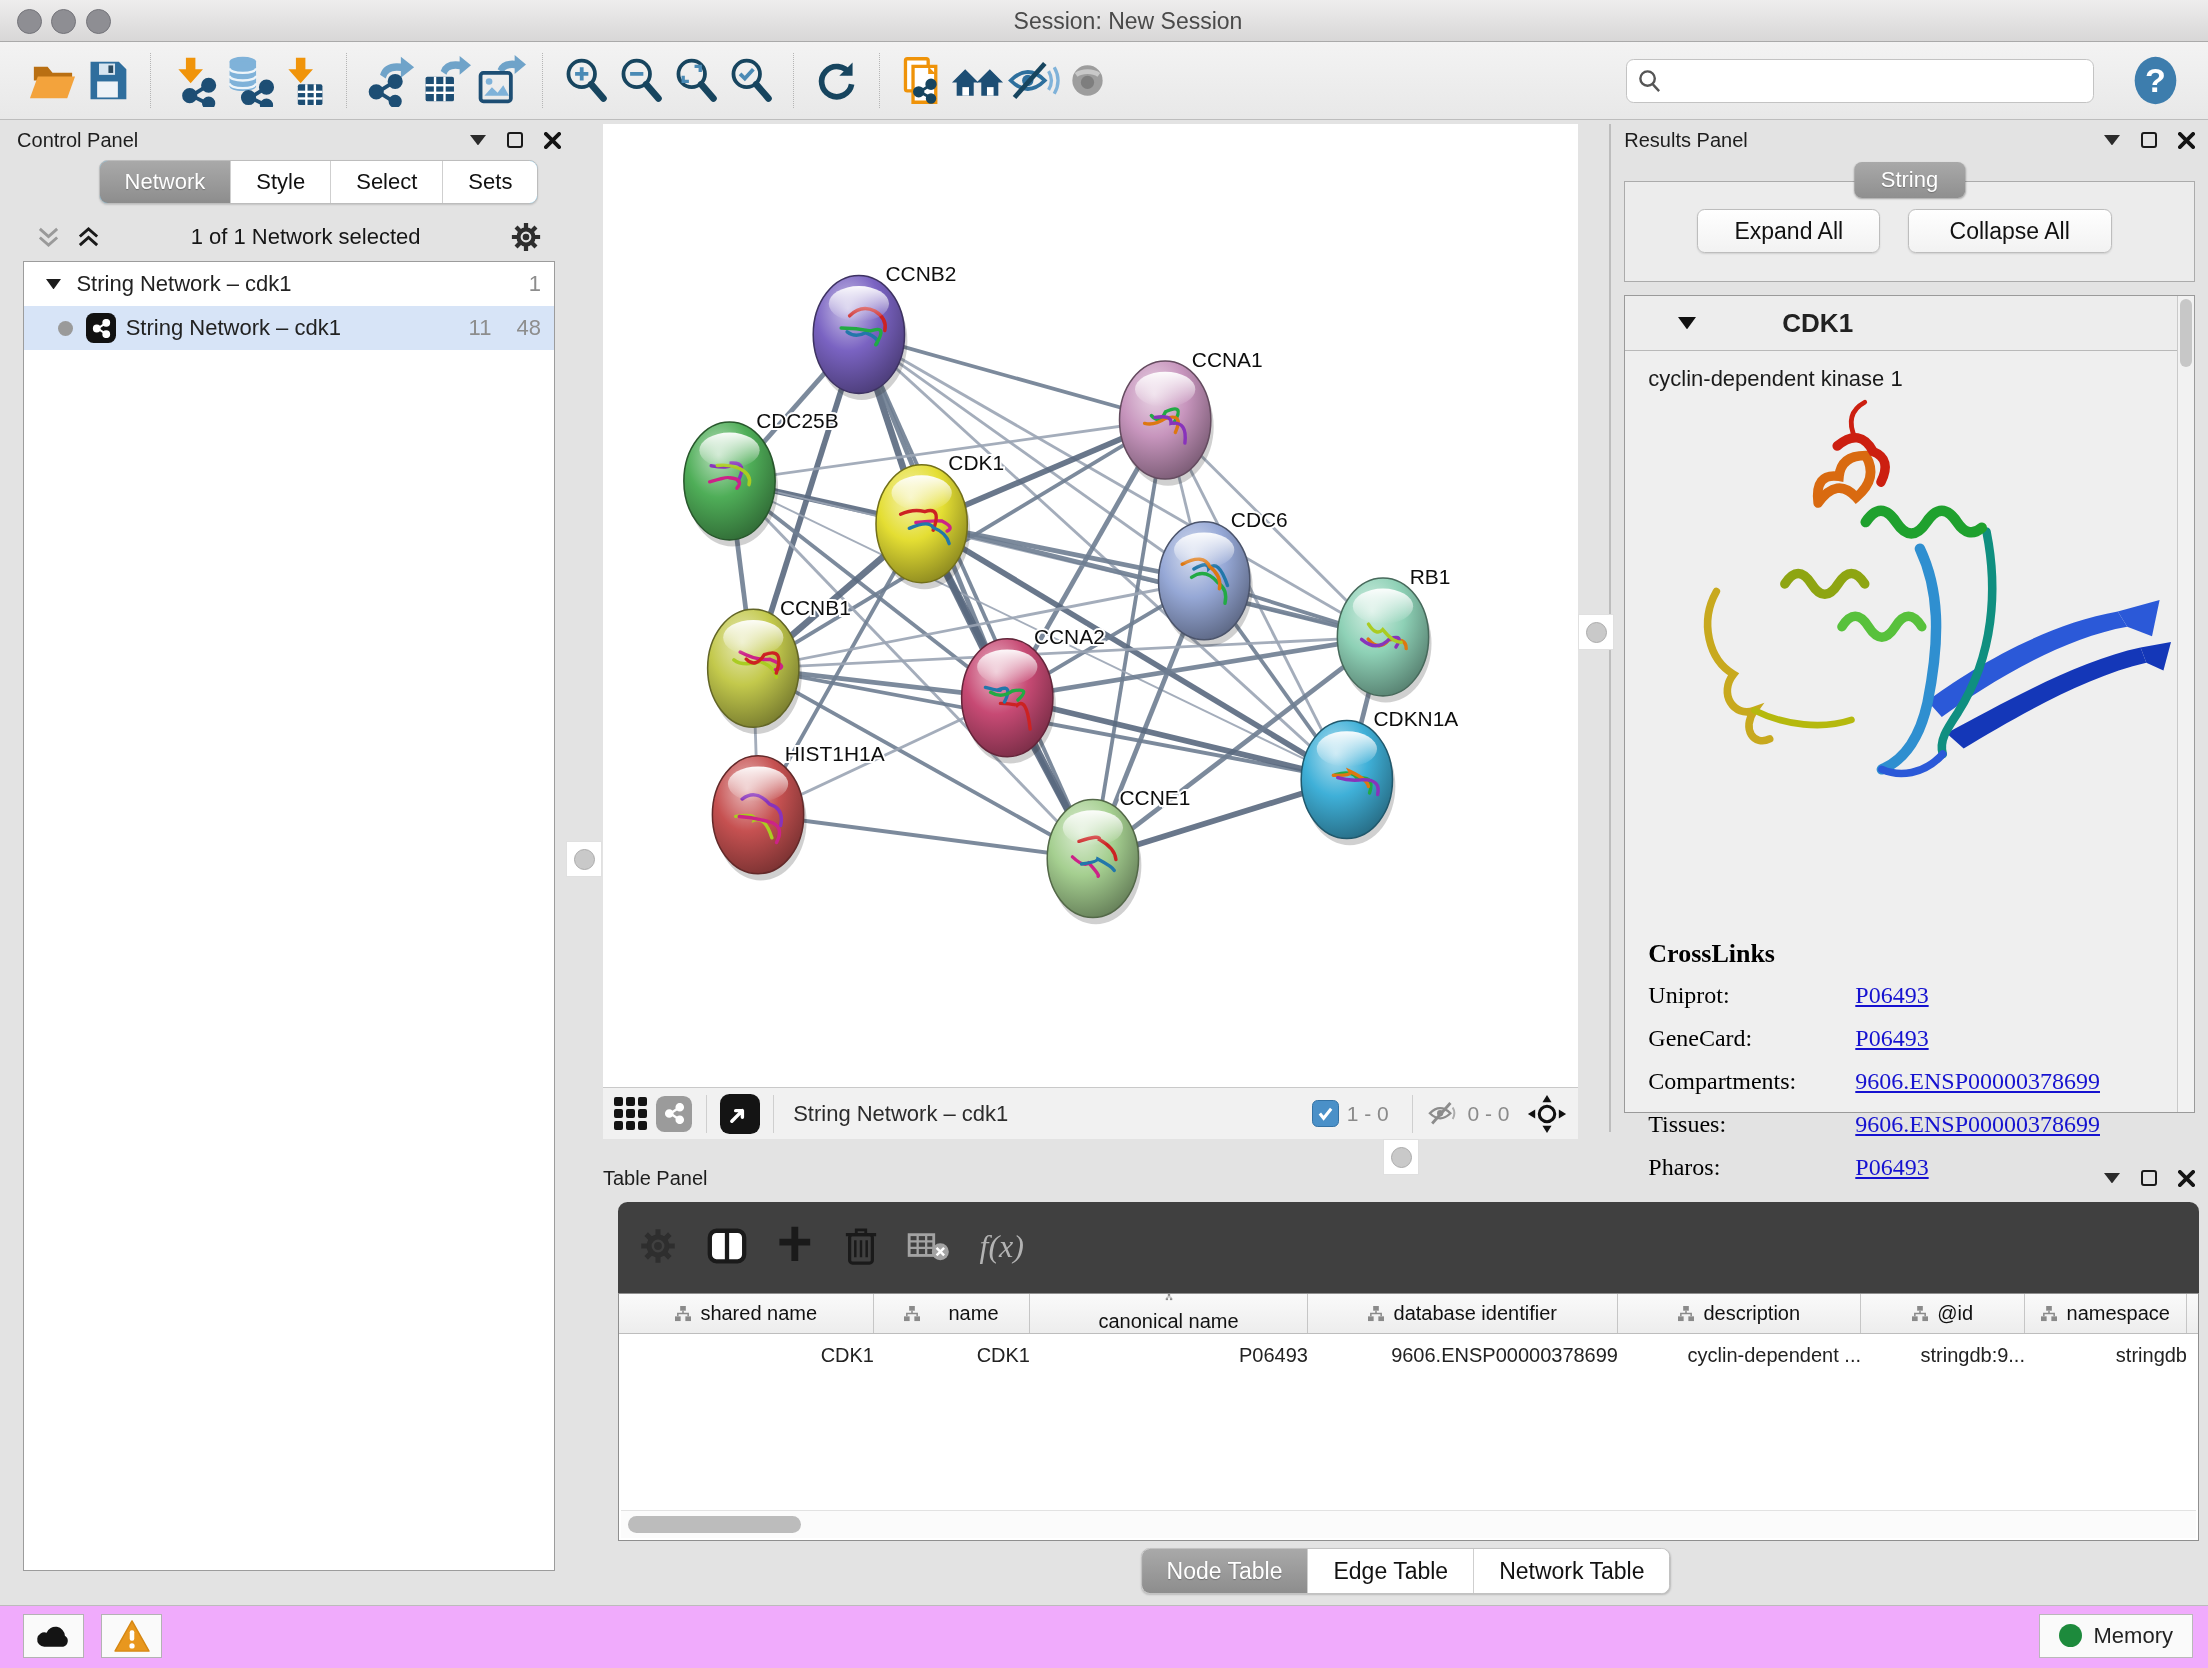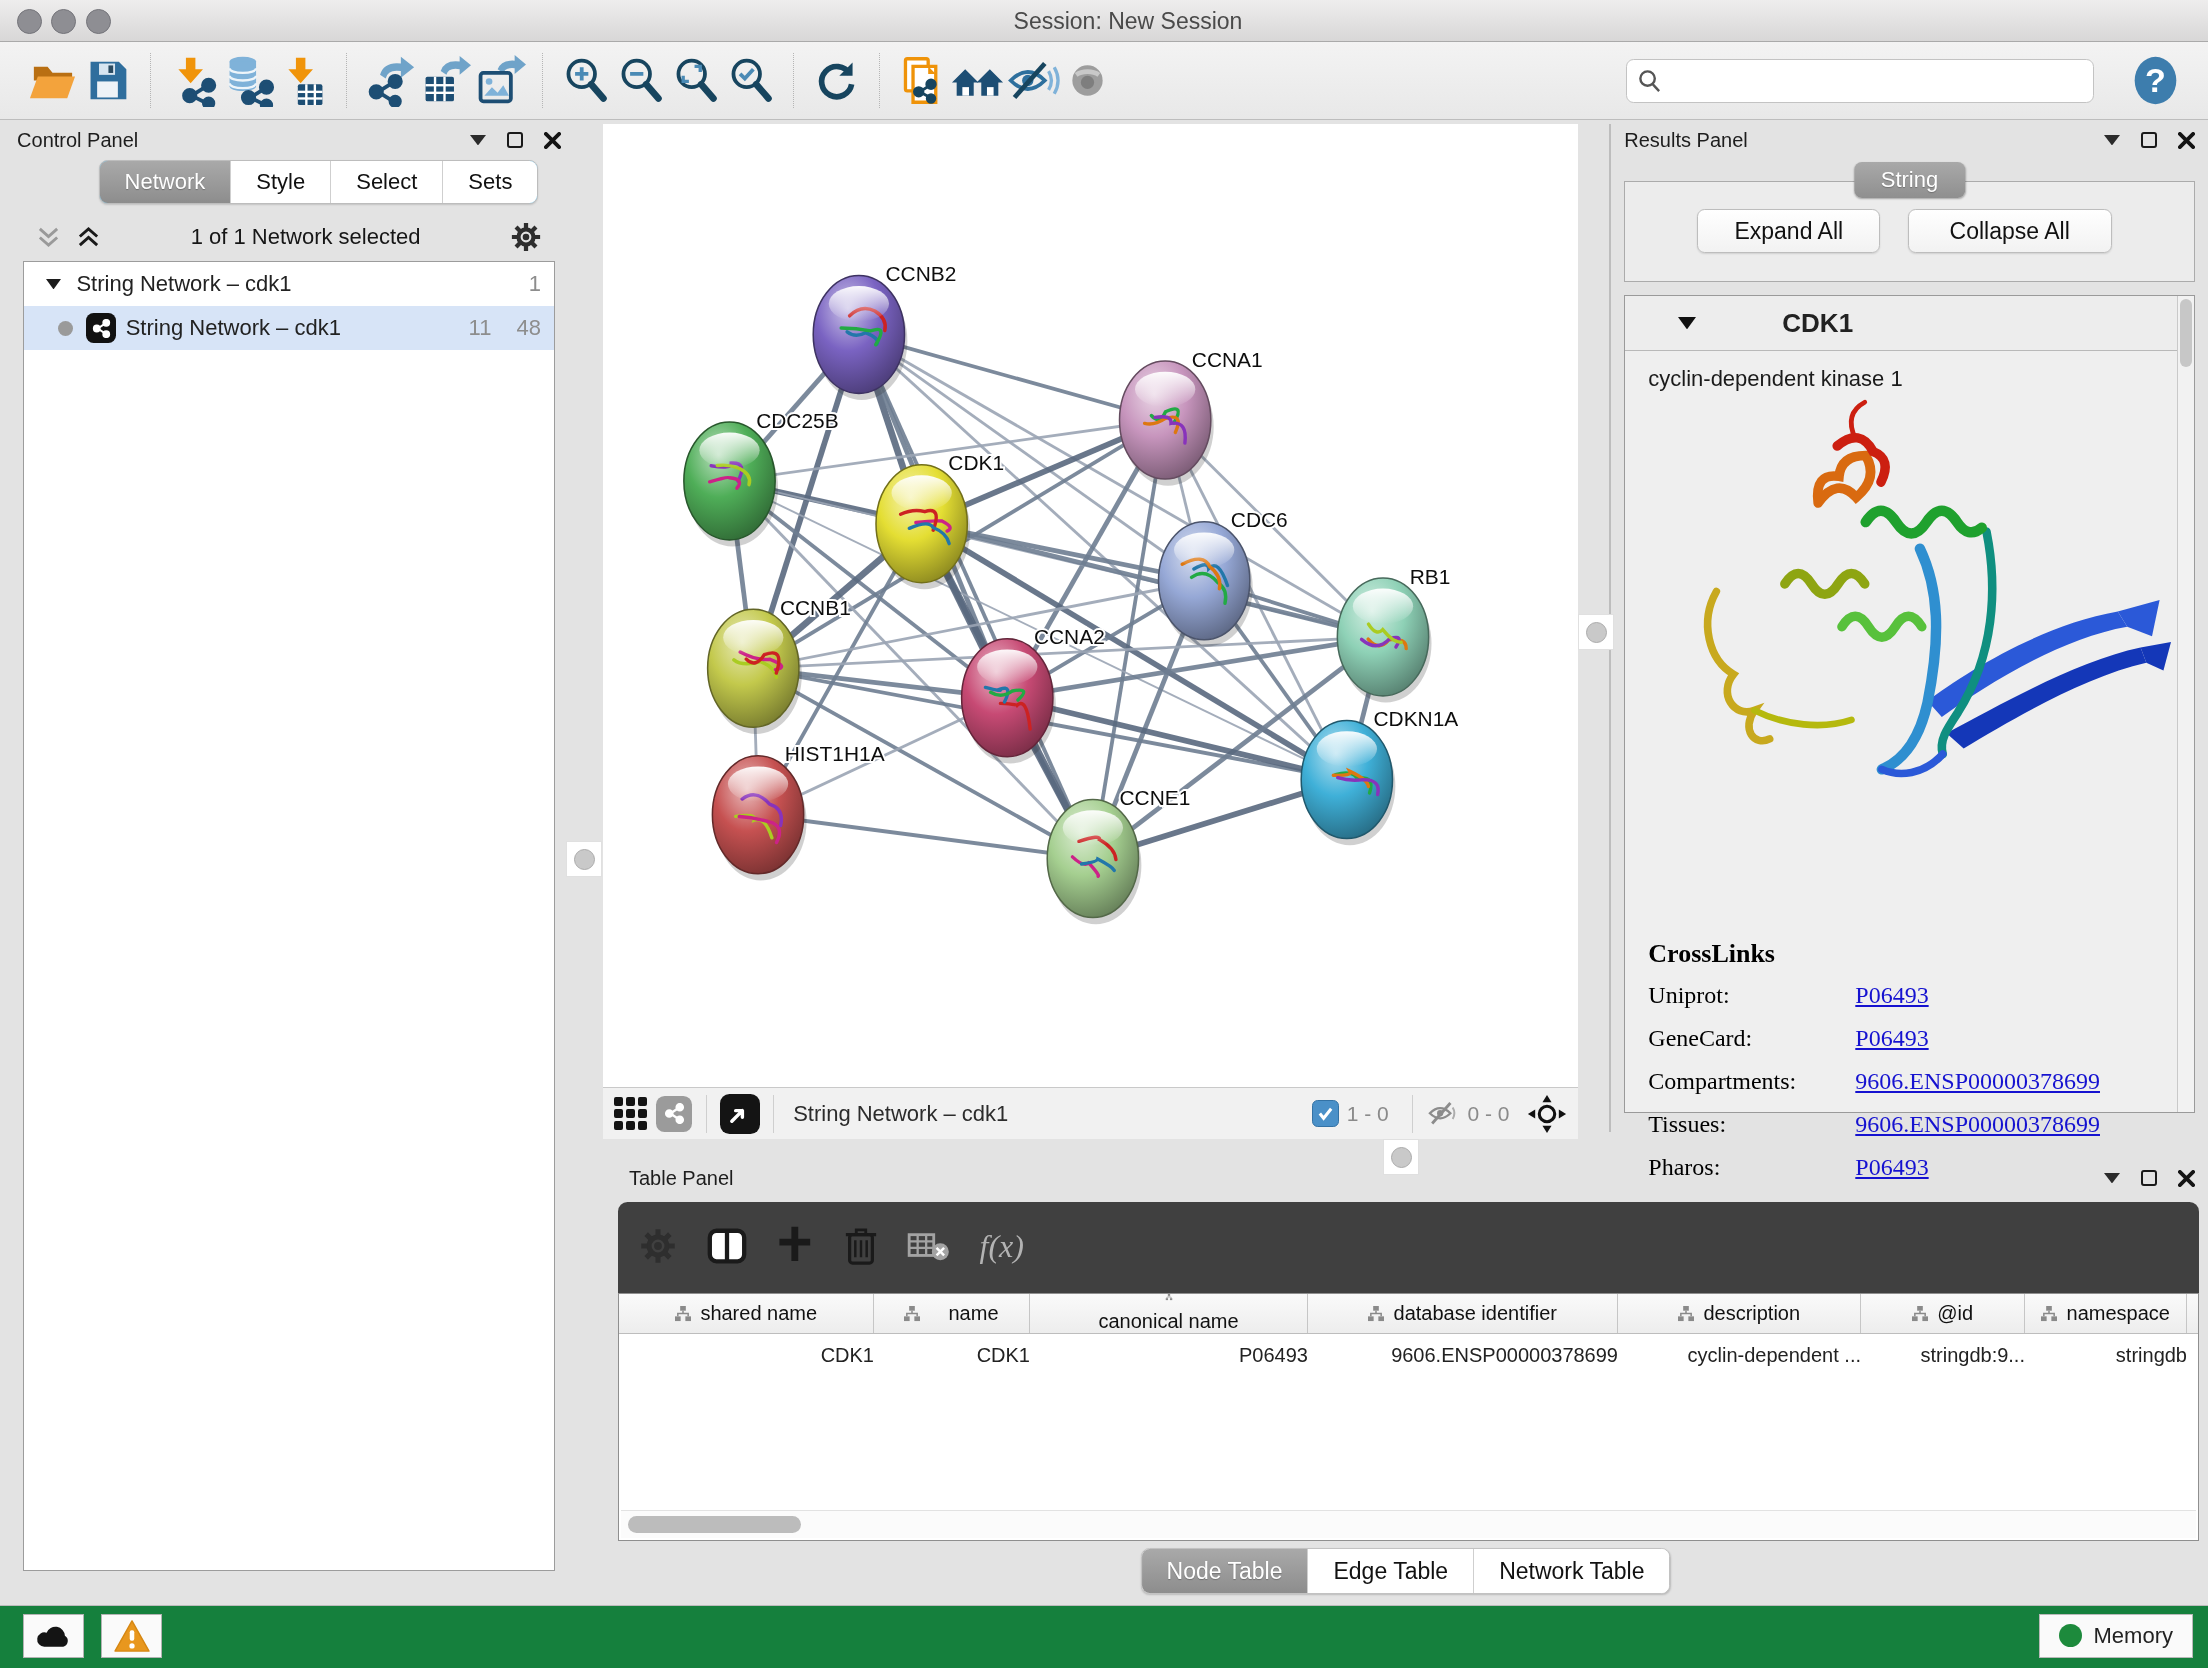--- a/index.html
+++ b/index.html
@@ -97,21 +97,21 @@
     border-right:1px solid #c6c6c6; overflow:hidden; flex:none; }
   .tbl-row { display:flex; height:42px; align-items:center; }
   .td { font-size:20px; padding-left:15px; overflow:hidden; white-space:nowrap; flex:none; }
   .hscroll { position:absolute; left:1.9px; right:1.9px; bottom:1.9px; height:28.5px; background:#fbfbfb; border-top:1px solid #e2e2e2; }
   .hthumb { position:absolute; left:7.6px; top:5.7px; width:173px; height:17px; background:#bcbcbc; border-radius:8.6px; }
   .tp-tabs { position:absolute; left:50%; transform:translateX(-50%); top:386px; display:inline-flex;
     border-radius:8.6px; overflow:hidden; border:1px solid #c2c2c2; background:#fff; box-shadow:0 1px 1.9px rgba(0,0,0,.18); }
   .tp-tabs .seg { height:44px; font-size:23px; }
 
   
-  .statusbar { position:absolute; left:0; bottom:0; width:2208px; height:63px; background:#15803d; border-top:1px solid #bcbcbc; }
+  .statusbar { position:absolute; left:0; bottom:0; width:2208px; height:63px; background:#f0abfc; border-top:1px solid #bcbcbc; }
   .st-btn { position:absolute; top:7.6px; width:61px; height:44px; background:#fafafa; border:1.9px solid #b3b3b3;
     display:flex; align-items:center; justify-content:center; }
   .mem-btn { position:absolute; right:15px; top:7.6px; height:44px; padding:0 19px; background:#fafafa;
     border:1.9px solid #b9b9b9; display:flex; align-items:center; gap:11.4px; font-size:22px; }
   .mem-dot { width:23px; height:23px; border-radius:50%; background:#1d8a3c; }
 
   .splitdot { position:absolute; width:36px; height:36px; background:#fff; border:1px solid #e0e0e0;
     display:flex; align-items:center; justify-content:center; }
   .splitdot i { width:21px; height:21px; border-radius:50%; background:#c9c9c9; border:1px solid #ababab; display:block; }
 
@@ -705,21 +705,21 @@
           </div>
         </div>
     </div>
     <div class="rp-scroll">
         <span class="rp-thumb"></span>
       </div>
   </div>
 </div>
 
 <div class="table-panel">
-  <div class="phead" style="left:26px; right:13.3px; top:0;">
+  <div class="phead" style="left:0; right:13.3px; top:0;">
     <span class="ptitle">Table Panel</span>
     <span class="pctl">
       <svg width="16" height="10.5" viewBox="0 0 17 11">
           <polygon points="0,0 17,0 8.5,11" fill="#2b2b2b"></polygon>
         </svg>
       <span class="sq-btn"></span>
       <svg width="17" height="17" viewBox="0 0 18 18">
         <path d="M2 2 L16 16 M16 2 L2 16" stroke="#141414" stroke-width="4" stroke-linecap="round"></path>
         </svg>
     </span>

